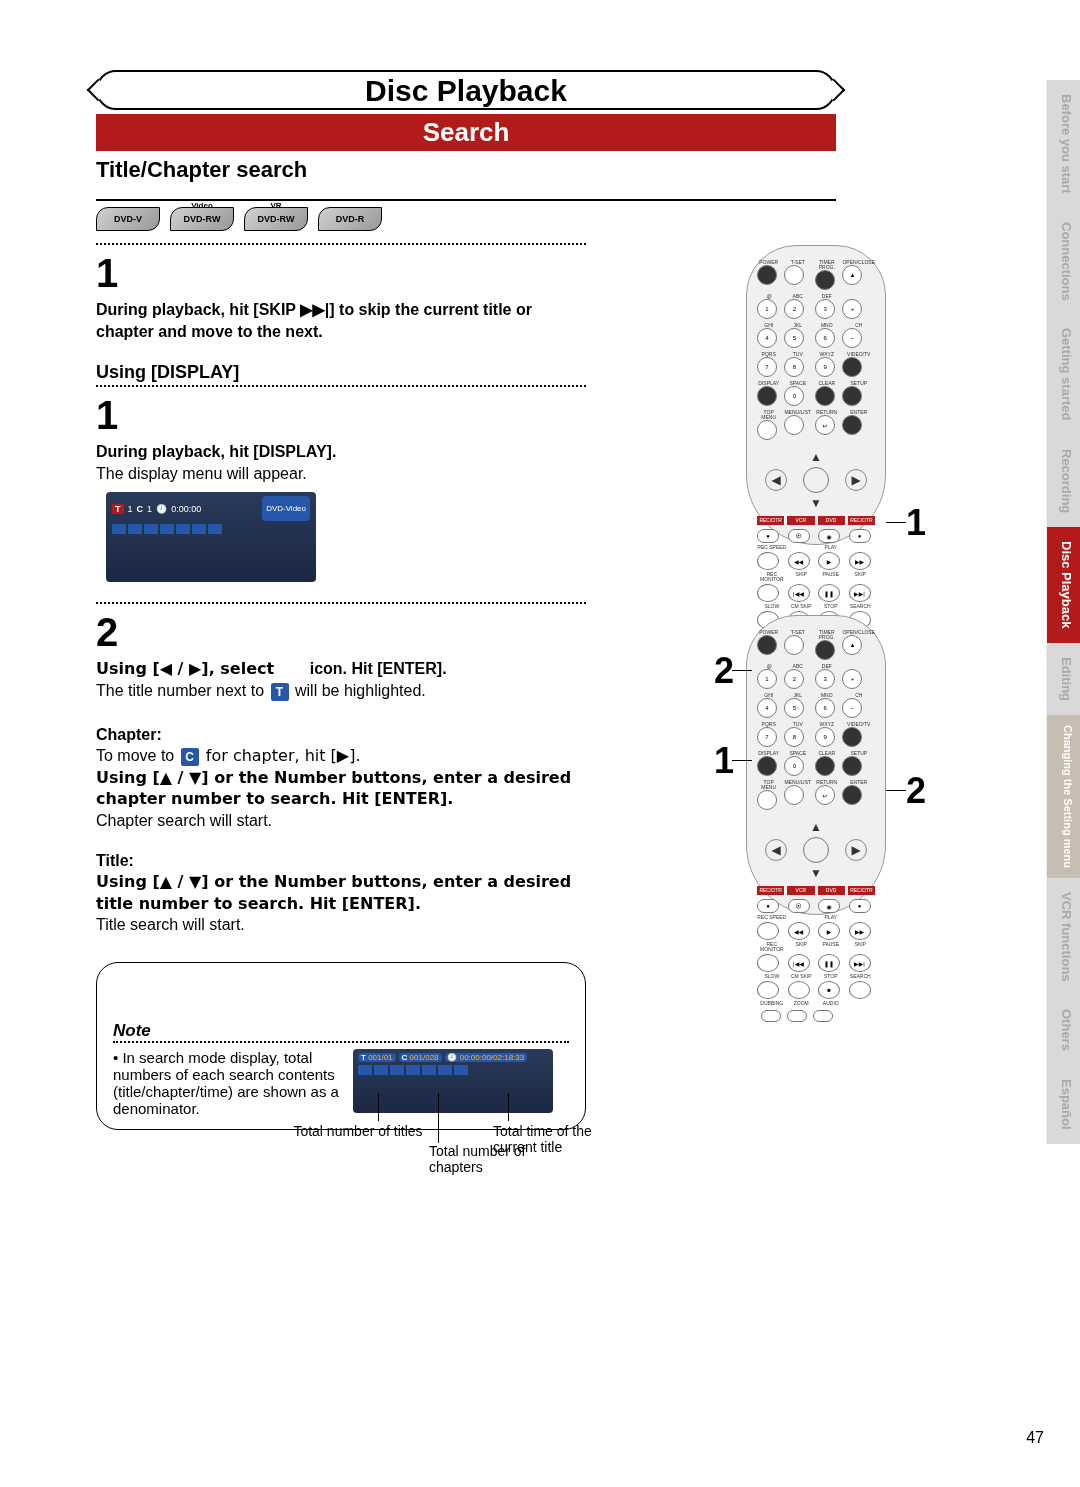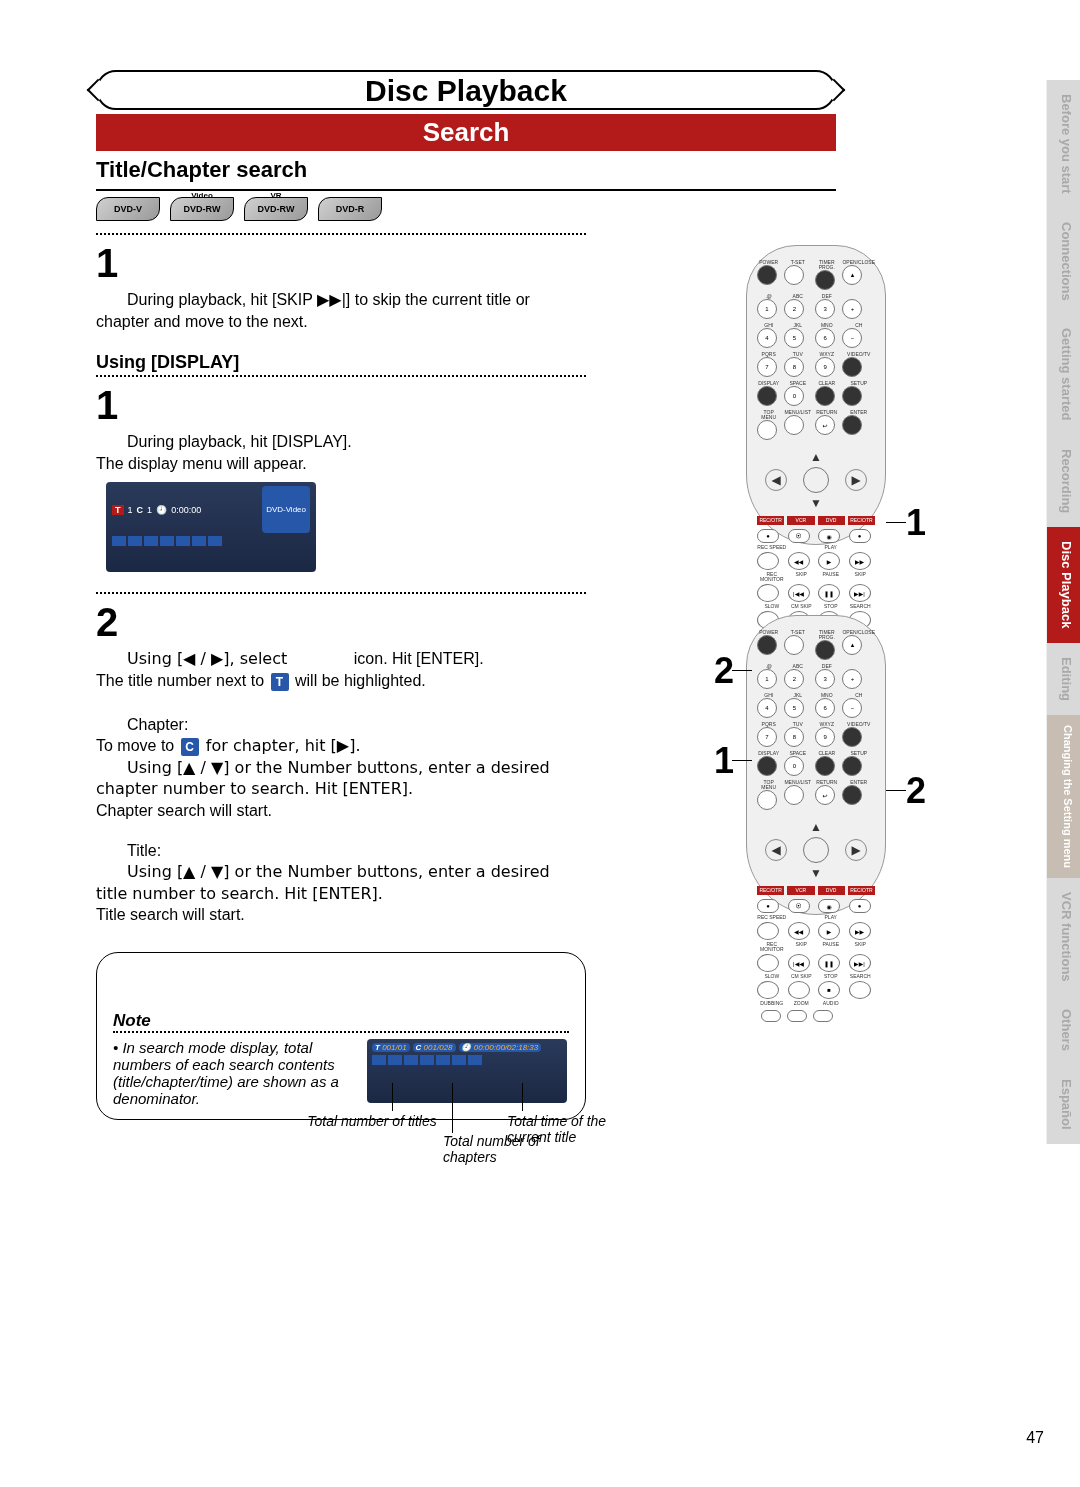--- a/index.html
+++ b/index.html
@@ -48,21 +48,21 @@
     text-align: center;
     font-size: 26px;
     font-weight: bold;
     padding: 3px 0;
     margin-bottom: 6px;
   }
   .section-head {
     font-size: 22px;
     font-weight: bold;
     border-bottom: 2px solid #000;
-    padding-bottom: 6px;
+    padding-bottom: 16px;
     margin-bottom: 6px;
   }
   .badges { display: flex; gap: 10px; margin: 6px 0 12px; }
   .badge {
     width: 64px; height: 24px;
     border: 1px solid #000;
     border-radius: 12px 0 12px 0;
     background: linear-gradient(135deg,#d0d0d0 0%,#999 100%);
     font-size: 9px; font-weight: bold;
     display:flex; align-items:center; justify-content:center;
@@ -79,48 +79,48 @@
     border-bottom: 2px dotted #000;
     margin: 2px 0 8px;
   }
   .bignum {
     font-size: 40px; font-weight: bold;
     line-height: 1;
     display:inline-block;
     margin-right: 10px;
   }
   .body-text { font-size: 16px; line-height: 1.35; }
-  .body-text b { font-weight: normal; margin-left: 31px; }
+  .body-text b { font-weight: bold; }
   .content-col { width: 490px; }
   .step-block { margin-bottom: 20px; }
   .osd-menu {
     width: 210px; height: 90px;
     background: linear-gradient(180deg,#2a3a5a 0%,#1b2844 100%);
     border-radius: 4px;
     margin: 8px 0 8px 10px;
     padding: 4px 6px;
     color:#fff;
   }
   .osd-top { font-size:9px; display:flex; gap:4px; align-items:center; }
-  .osd-top .r { margin-left:auto; background:#2757a8; border-radius:4px; padding:19px 4px; color:#fff; font-size:8px; }
+  .osd-top .r { margin-left:auto; background:#2757a8; border-radius:4px; padding:8px 4px; color:#fff; font-size:8px; }
   .osd-seg { display:flex; gap:2px; margin-top:3px; }
   .osd-seg span { width:14px; height:10px; background:#2757a8; }
   .osd-t { background:#b31b1b; color:#fff; padding:0 3px; font-weight:bold; }
   .chip { display:inline-block; width:18px; height:18px; background:#2757a8; color:#fff; text-align:center; font-size:12px; font-weight:bold; line-height:18px; vertical-align:middle; border-radius:2px; margin:0 2px; }
   .glyph { font-family: "DejaVu Sans", Arial; }
   .note-box {
     border: 1.5px solid #000;
     border-radius: 22px;
     padding: 10px 16px 12px;
     margin-top: 26px;
     position:relative;
   }
   .note-title { font-style: italic; font-weight:bold; font-size:17px;margin-top:48px; }
   .note-box .dotline { margin: 0 0 6px; }
-  .note-flex { display:flex; gap:24px;font-style:italic; }
+  .note-flex { display:flex; gap:10px; }
   .note-flex .txt { font-size:15px; width: 230px; }
   .note-right { position:relative; }
   .osd-slim {
     width: 200px; height:64px;
     background: linear-gradient(180deg,#2a3a5a 0%,#1b2844 100%);
     border-radius:4px;
     padding:4px 5px; color:#fff;
     font-size:8px;
   }
   .osd-slim .rowa { display:flex; gap:3px; align-items:center; }

